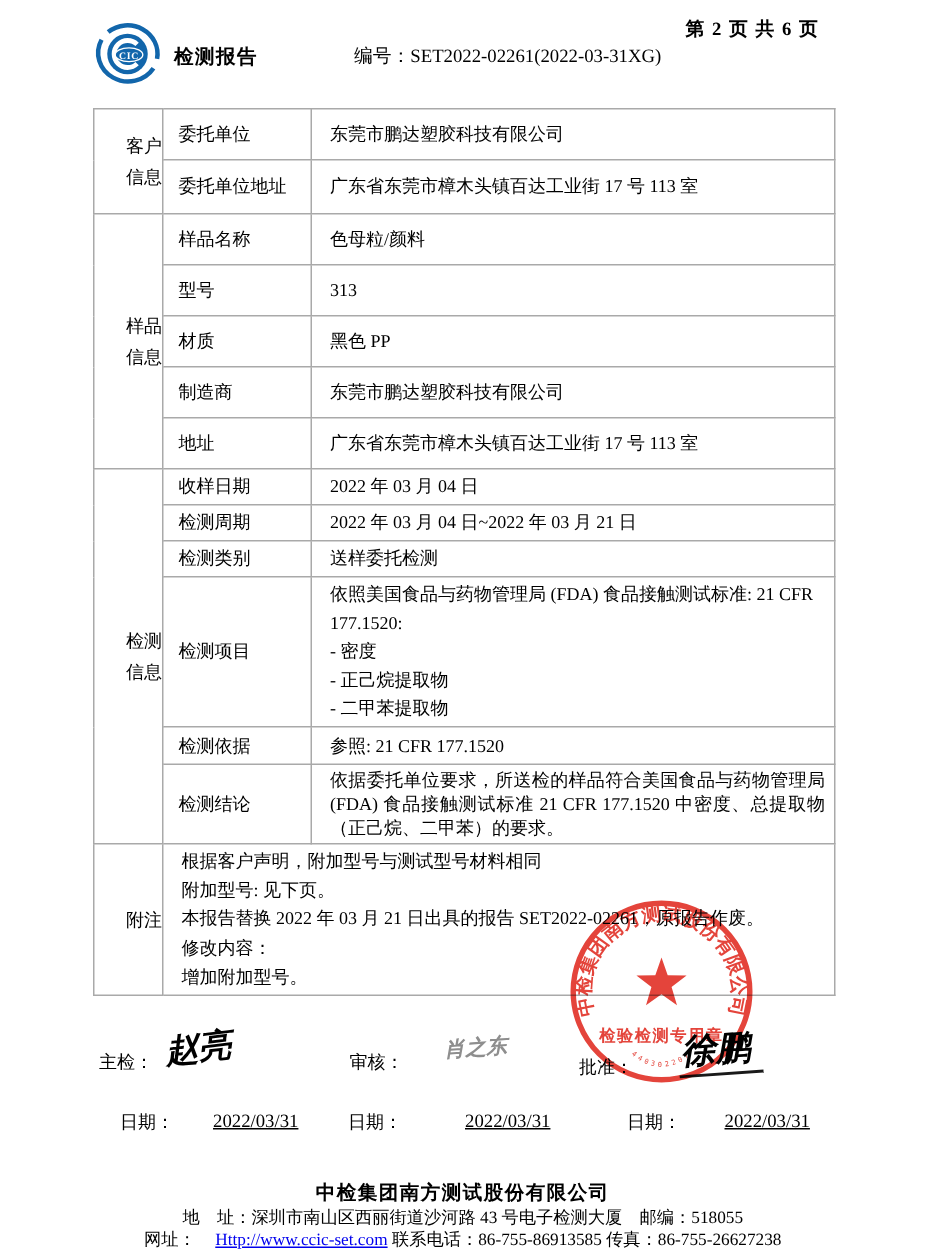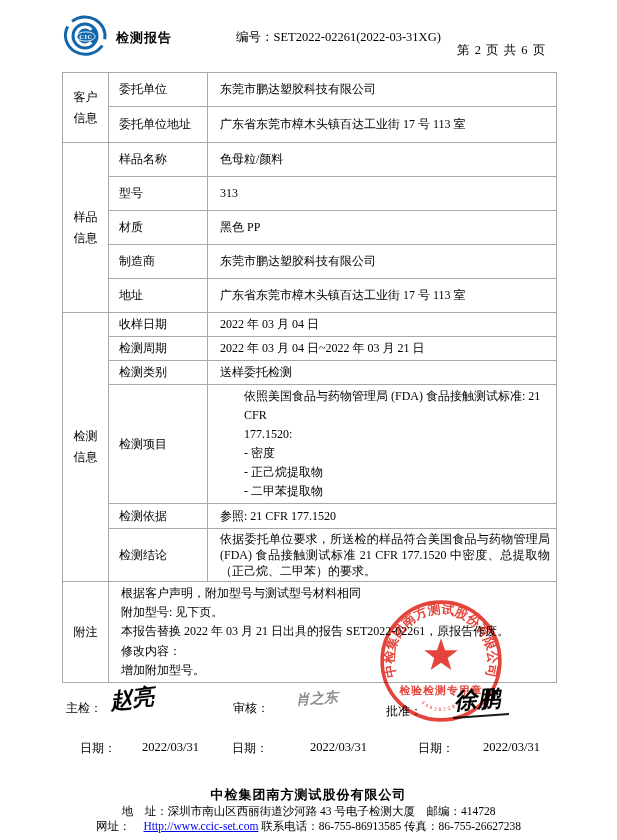--- a/index.html
+++ b/index.html
@@ -6,42 +6,42 @@
   body{
     width:617px;height:840px;position:relative;background:#ffffff;
     font-family:"Liberation Serif","DejaVu Serif",serif;color:#000;
     overflow:hidden;
   }
   
   .hdr{position:absolute;left:0;top:0;width:617px;height:70px;}
   .logo{position:absolute;left:62px;top:13px;width:48px;height:46px;}
   .hdr-title{position:absolute;left:116px;top:29px;font-size:13px;font-weight:bold;letter-spacing:1px;text-align:center;}
   .hdr-no{position:absolute;left:236px;top:29px;font-size:12.5px;font-weight:normal;}
-  .hdr-page{position:absolute;left:457px;top:42px;font-size:12.5px;font-weight:normal;letter-spacing:1px;}
+  .hdr-page{position:absolute;left:457px;top:11px;font-size:12.5px;font-weight:bold;letter-spacing:1px;}
 
   
   .report-table{position:absolute;left:62px;top:72px;border-collapse:collapse;table-layout:fixed;width:494px;}
   .report-table td{border:1px solid #a9a9a9;font-size:12px;vertical-align:middle;overflow:hidden;}
-  td.cat{text-align:center;line-height:21px;padding:0;}
+  td.cat{text-align:right;line-height:21px;padding:0;}
   td.lbl{padding:0 4px 0 10px;}
   td.val{padding:2px 6px 2px 12px;}
   .h33{height:33px}.h35{height:35px}.h23{height:23px}
   .h96{height:96px}.h24{height:24px}.h48{height:48px}.h97{height:97px}
-  .mline div{line-height:19px;margin-left:24px;}
+  .mline div{line-height:19px;}
   .concl{line-height:16px;text-align:justify;padding-top:1px;}
   .note-cell div{line-height:19.2px;}
 
   
   .sig-label{position:absolute;font-size:12px;}
   .sig-name{position:absolute;font-style:italic;font-weight:bold;white-space:nowrap;}
   .sig-1{left:110px;top:684px;font-size:22px;transform:rotate(-7deg);}
   .sig-2{left:296px;top:690px;font-size:14px;color:#8e8e8e;transform:rotate(-4deg);font-weight:600;}
   .sig-3{left:452px;top:684px;font-size:23px;transform:rotate(-4deg);border-bottom:2px solid #1a1a1a;padding:0 8px 0 2px;}
   .date-label{position:absolute;top:740px;font-size:12px;}
-  .date-val{position:absolute;top:740px;font-size:12.5px;}
+  .date-val{position:absolute;top:740px;font-size:12.5px;text-decoration:underline;}
 
   
   .stamp{position:absolute;left:378px;top:598px;width:126px;height:126px;
          opacity:.85;mix-blend-mode:multiply;pointer-events:none;}
 
   
   .ftr{position:absolute;left:0;width:617px;text-align:center;}
   .ftr-company{top:786px;font-size:13px;font-weight:bold;letter-spacing:1px;}
   .ftr-addr{top:804px;font-size:11.5px;}
   .ftr-web{top:819px;font-size:11.5px;}
@@ -184,17 +184,17 @@
     <textPath href="#stamp-arc" startOffset="50%" text-anchor="middle">中检集团南方测试股份有限公司</textPath>
   </text>
   <polygon points="61,39 65,50.5 77.2,50.7 67.5,58.1 71,69.8 61,62.8 51,69.8 54.5,58.1 44.8,50.7 57,50.5" fill="#df2318"></polygon>
   <text x="61" y="93" text-anchor="middle" font-size="10.5" font-weight="bold" fill="#df2318" letter-spacing="1" font-family="Liberation Serif, DejaVu Serif, serif">检验检测专用章</text>
   <text font-size="4.5" fill="#df2318" letter-spacing="2" font-family="DejaVu Sans Mono, monospace">
     <textPath href="#stamp-arc2" startOffset="50%" text-anchor="middle">440302207</textPath>
   </text>
 </svg>
 
 <div class="ftr ftr-company">中检集团南方测试股份有限公司</div>
-<div class="ftr ftr-addr">地　址：深圳市南山区西丽街道沙河路 43 号电子检测大厦　邮编：414728</div>
+<div class="ftr ftr-addr">地　址：深圳市南山区西丽街道沙河路 43 号电子检测大厦　邮编：518055</div>
 <div class="ftr ftr-web">
   <span>网址：</span><a class="link">Http://www.ccic-set.com</a>
   <span>联系电话：86-755-86913585  传真：86-755-26627238</span>
 </div>
 
 </body></html>

